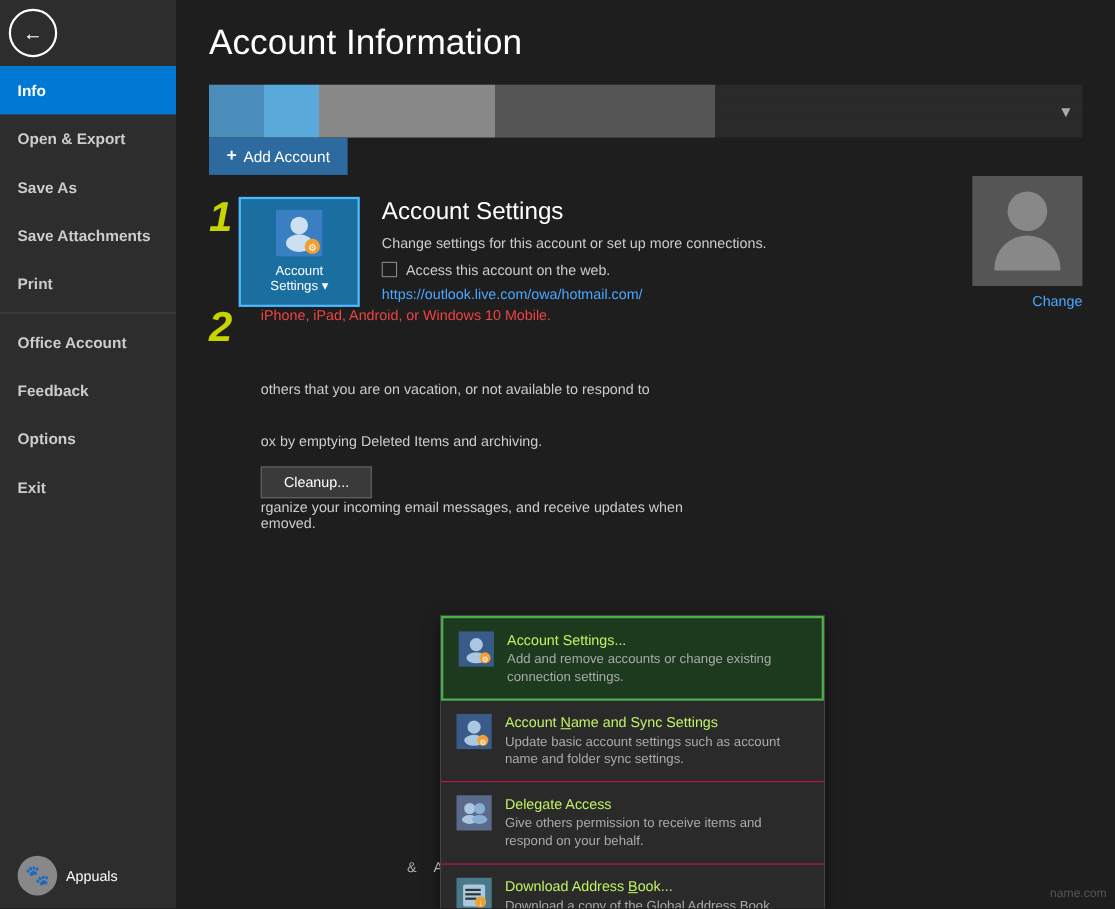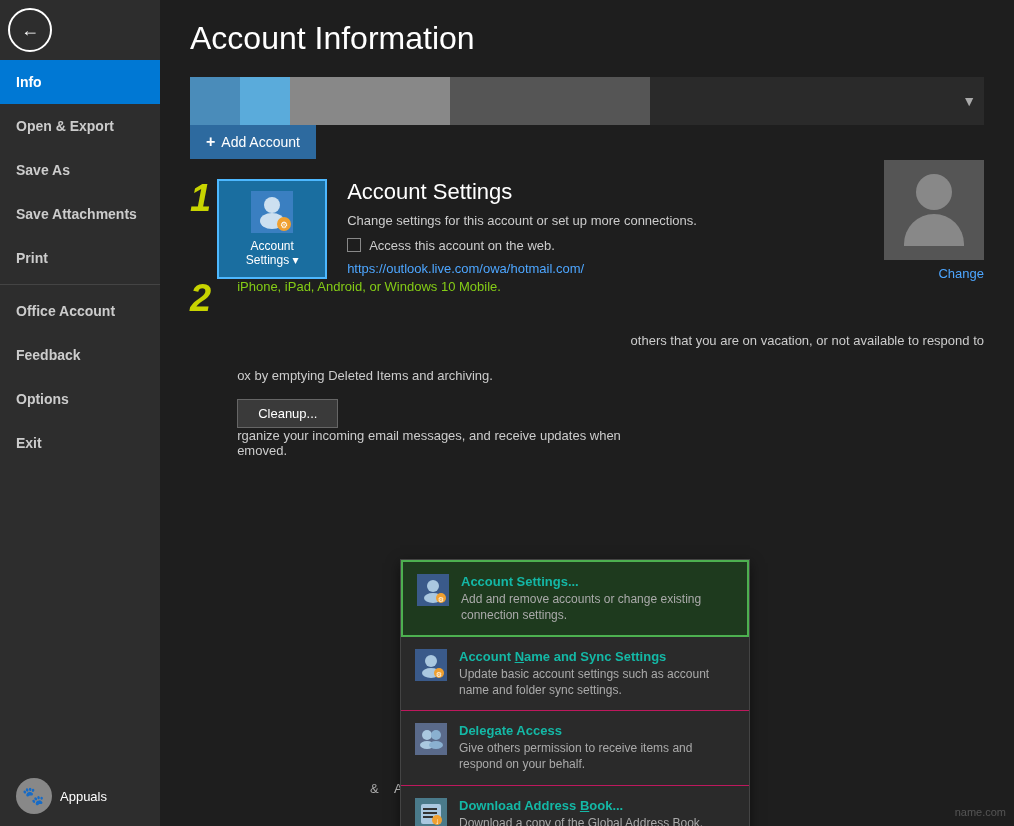--- a/index.html
+++ b/index.html
@@ -340,22 +340,22 @@
     }
 
     .menu-item-content {
       display: flex;
       flex-direction: column;
       gap: 3px;
     }
 
     .menu-item-title {
       font-size: 13px;
-      font-weight: 700;
-      color: #14b8a6;
+      font-weight: 400;
+      color: #bef264;
     }
 
     .menu-item-desc {
       font-size: 12px;
       color: #aaa;
       line-height: 1.3;
     }
 
     .underline {
       text-decoration: underline;
@@ -564,23 +564,23 @@
         <div class="menu-item-content">
           <div class="menu-item-title">Download Address <span class="underline">B</span>ook...</div>
           <div class="menu-item-desc">Download a copy of the Global Address Book.</div>
         </div>
       </div>
 
     </div>
 
     <div style="flex:1; padding-left:20px; padding-top:0;">
 
-      <div style="font-size:13px; color:#84cc16; margin-bottom:39px;">iPhone, iPad, Android, or Windows 10 Mobile.</div>
-
-      <div style="margin-bottom:20px;text-align:right;">
+      <div style="font-size:13px; color:#ef4444; margin-bottom:52px;">iPhone, iPad, Android, or Windows 10 Mobile.</div>
+
+      <div style="margin-bottom:32px;">
         <div style="font-size:13px; color:#ccc;">others that you are on vacation, or not available to respond to</div>
       </div>
 
       <div style="">
         <div style="font-size:13px; color:#ccc; margin-bottom:8px;">ox by emptying Deleted Items and archiving.</div>
         <button class="cleanup-btn">Cleanup...</button>
       </div>
 
       <div>
         <div style="font-size:13px; color:#ccc;">rganize your incoming email messages, and receive updates when</div>

